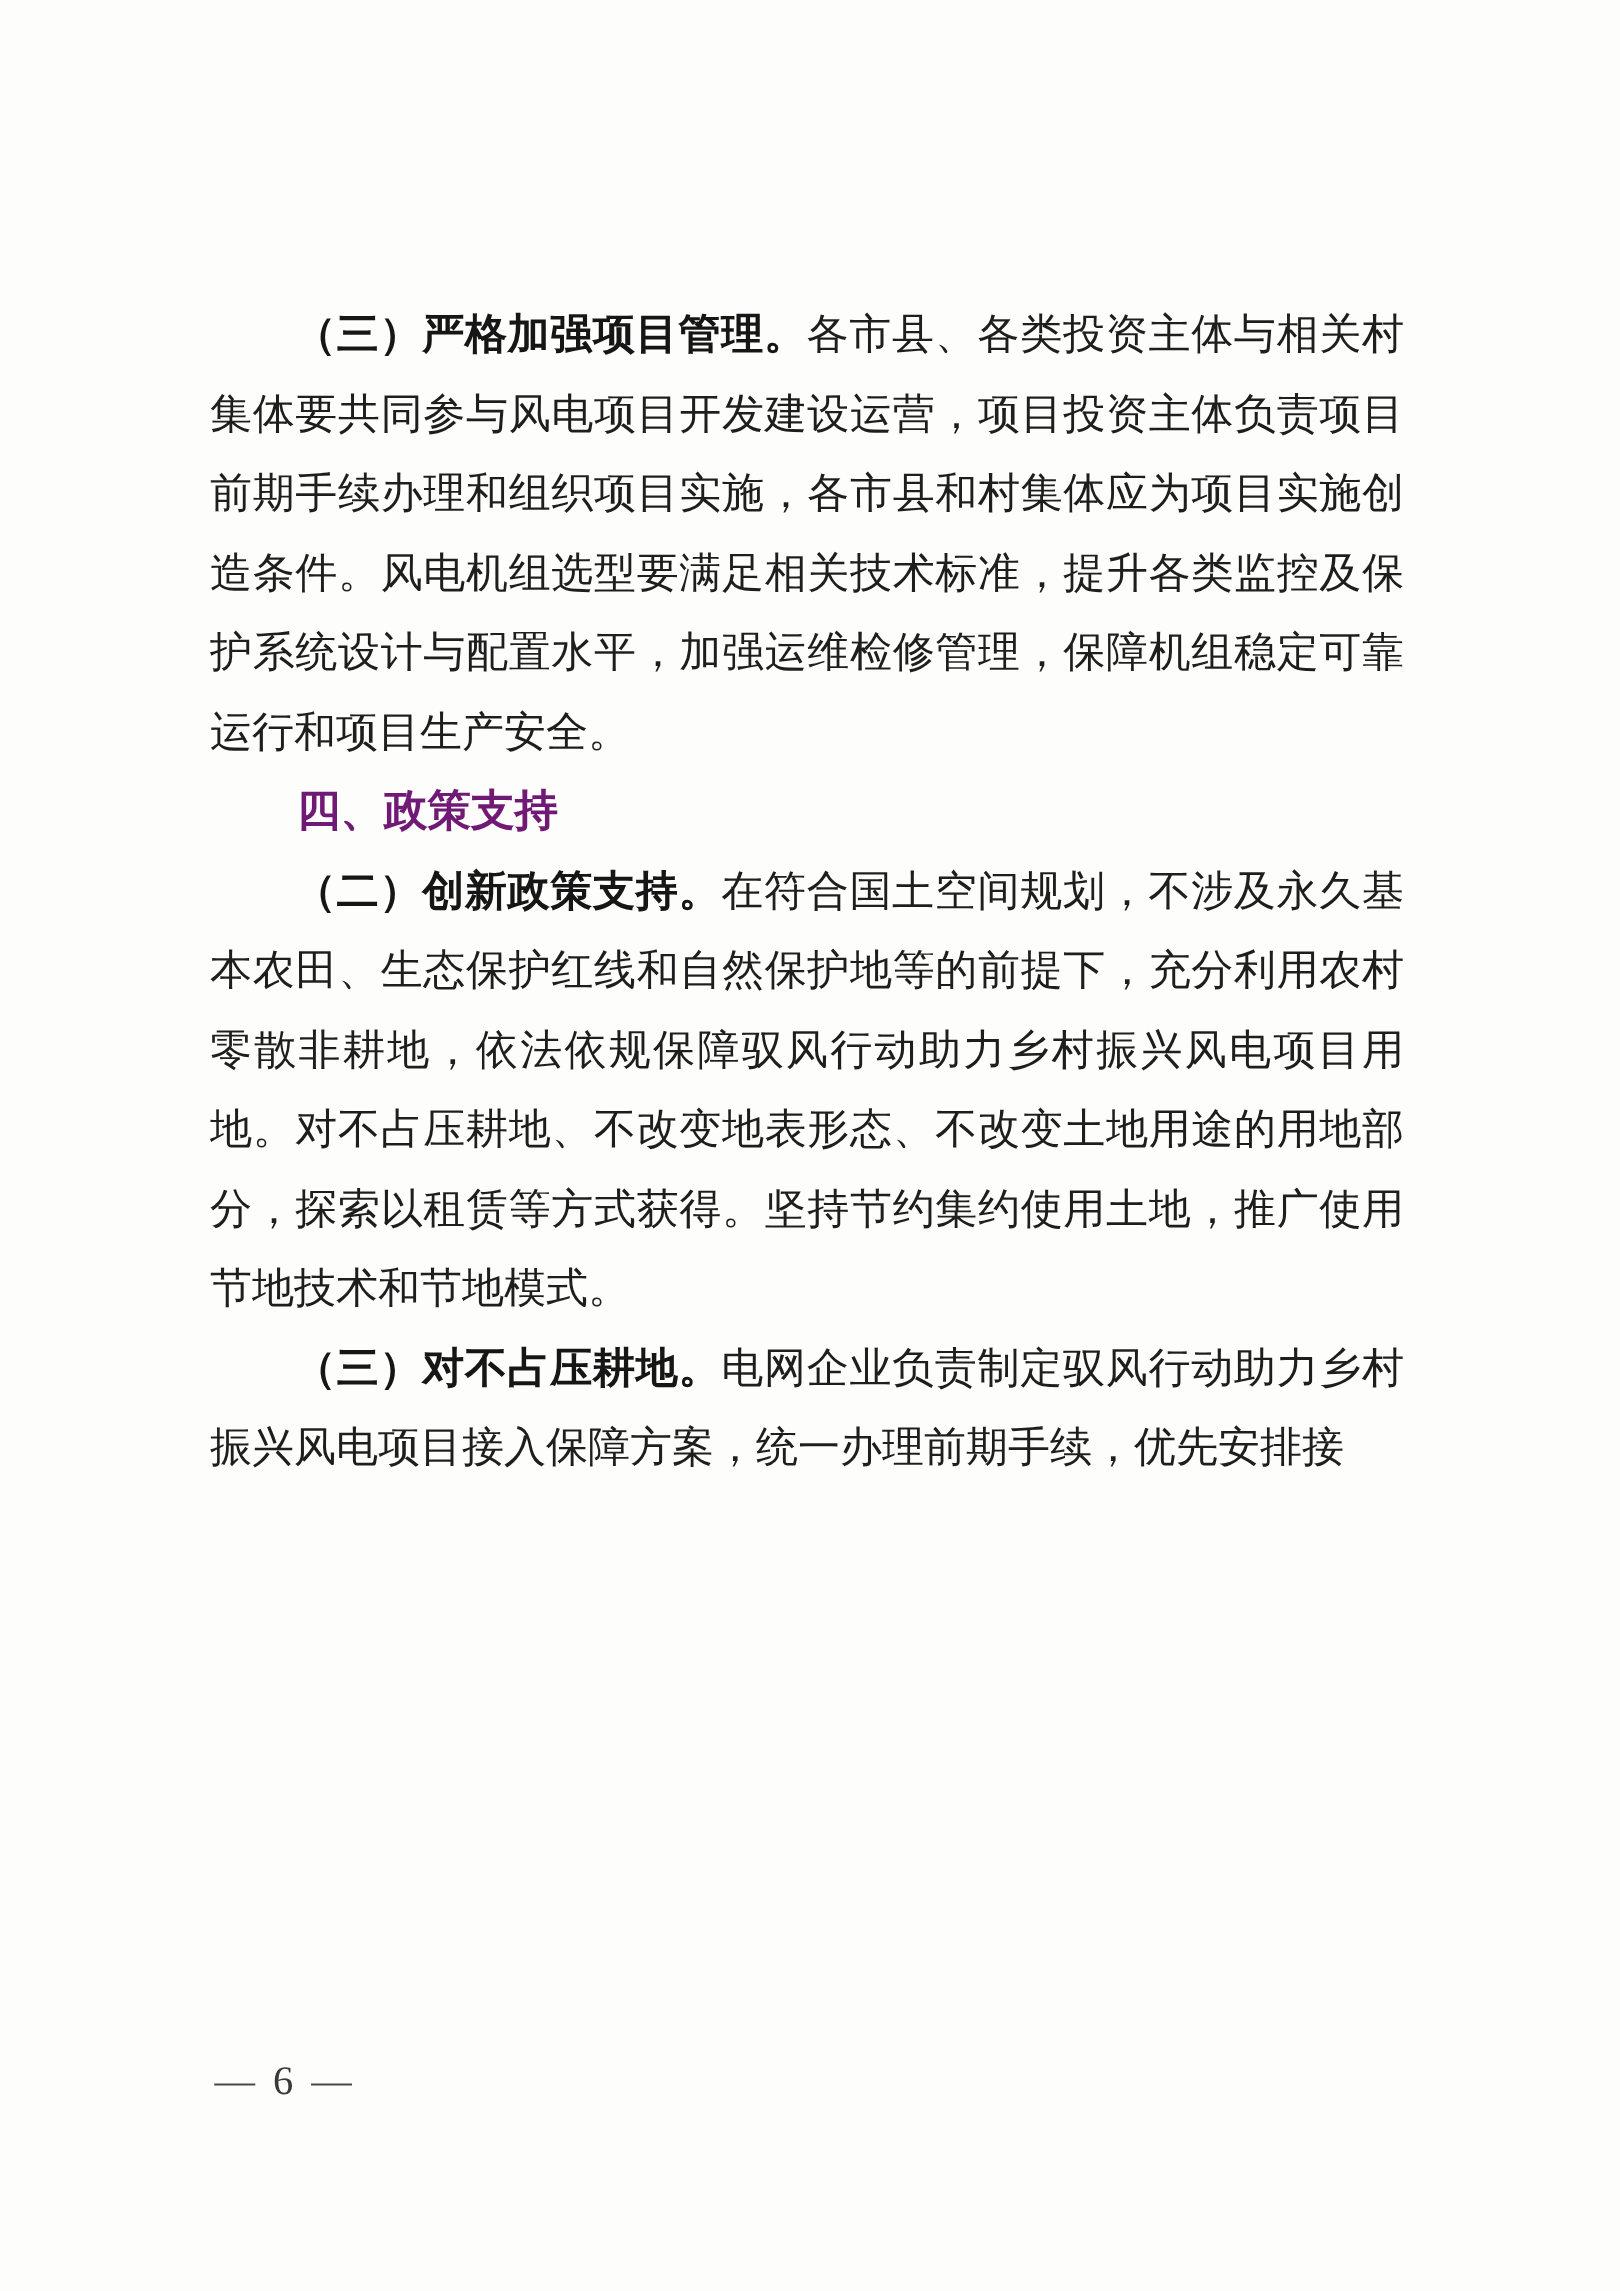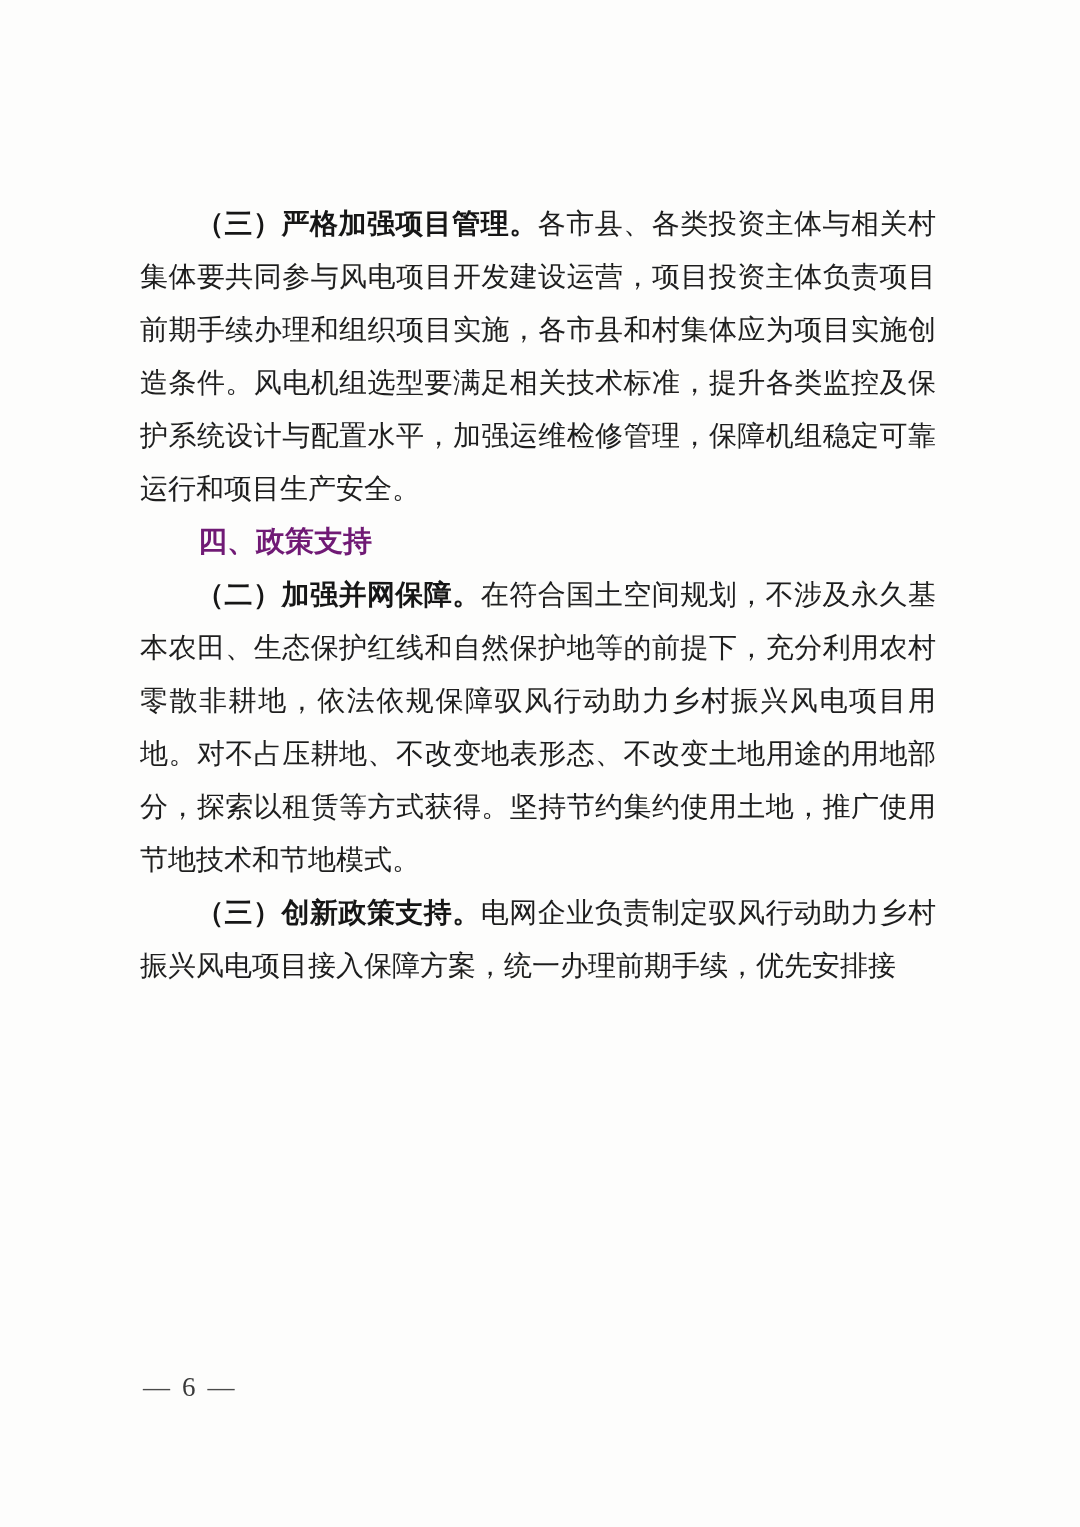--- a/index.html
+++ b/index.html
@@ -70,23 +70,23 @@
 
 <div class="page">
 
   <div class="doc-body">
 
     <p class="para"><span class="lead">（三）严格加强项目管理。</span><span>各市县、各类投资主体与相关村集体要共同参与风电项目开发建设运营，项目投资主体负责项目前期手续办理和组织项目实施，各市县和村集体应为项目实施创造条件。风电机组选型要满足相关技术标准，提升各类监控及保护系统设计与配置水平，加强运维检修管理，保障机组稳定可靠运行和项目生产安全。</span></p>
 
     <h2 class="section-heading">四、政策支持</h2>
 
 
-    <p class="para"><span class="lead">（二）加强并网保障。</span><span>在符合国土空间规划，不涉及永久基本农田、生态保护红线和自然保护地等的前提下，充分利用农村零散非耕地，依法依规保障驭风行动助力乡村振兴风电项目用地。对不占压耕地、不改变地表形态、不改变土地用途的用地部分，探索以租赁等方式获得。坚持节约集约使用土地，推广使用节地技术和节地模式。</span></p>
+    <p class="para"><span class="lead">（二）创新政策支持。</span><span>在符合国土空间规划，不涉及永久基本农田、生态保护红线和自然保护地等的前提下，充分利用农村零散非耕地，依法依规保障驭风行动助力乡村振兴风电项目用地。对不占压耕地、不改变地表形态、不改变土地用途的用地部分，探索以租赁等方式获得。坚持节约集约使用土地，推广使用节地技术和节地模式。</span></p>
 
-    <p class="para"><span class="lead">（三）创新政策支持。</span><span>电网企业负责制定驭风行动助力乡村振兴风电项目接入保障方案，统一办理前期手续，优先安排接</span></p>
+    <p class="para"><span class="lead">（三）对不占压耕地。</span><span>电网企业负责制定驭风行动助力乡村振兴风电项目接入保障方案，统一办理前期手续，优先安排接</span></p>
 
   </div>
 
   <div class="page-footer">
     <span class="dash">—</span>
     <span class="num">6</span>
     <span class="dash">—</span>
   </div>
 
 </div>

